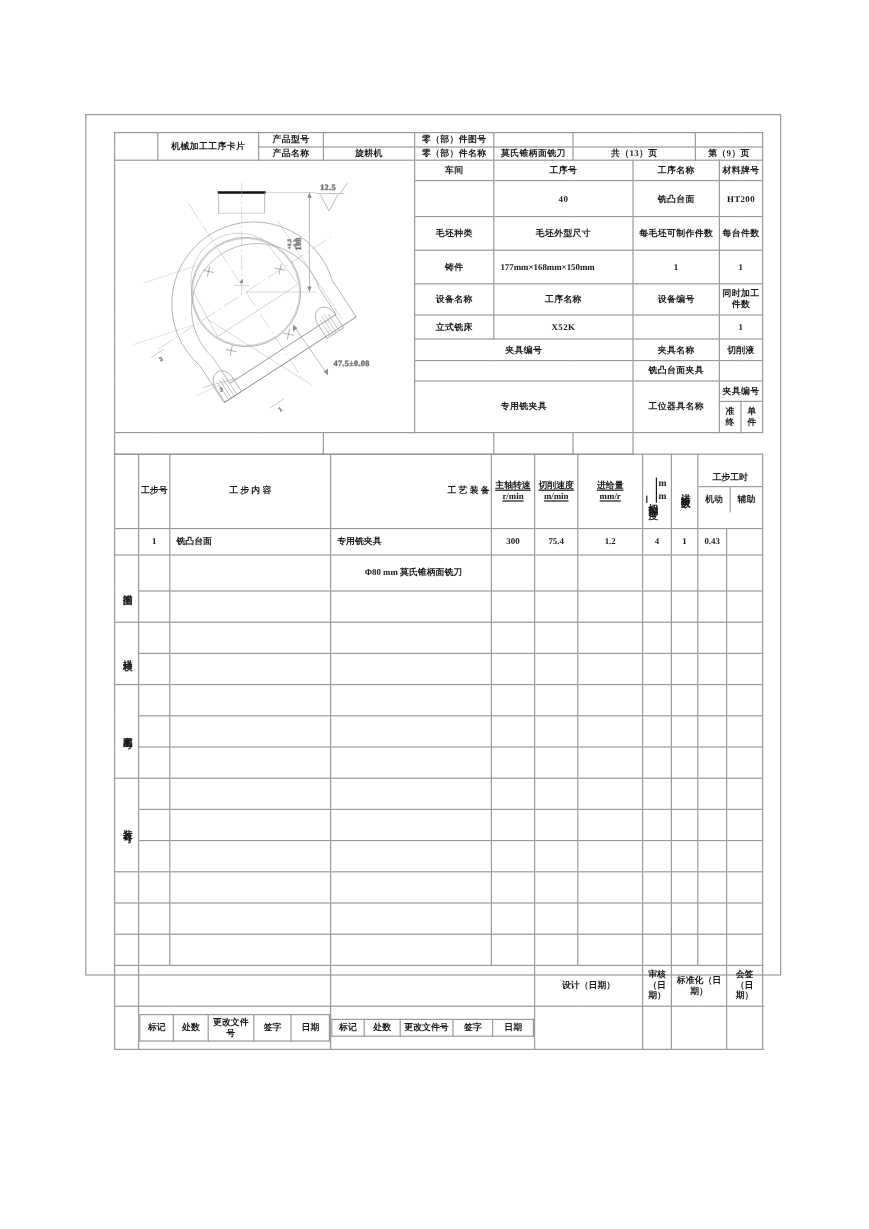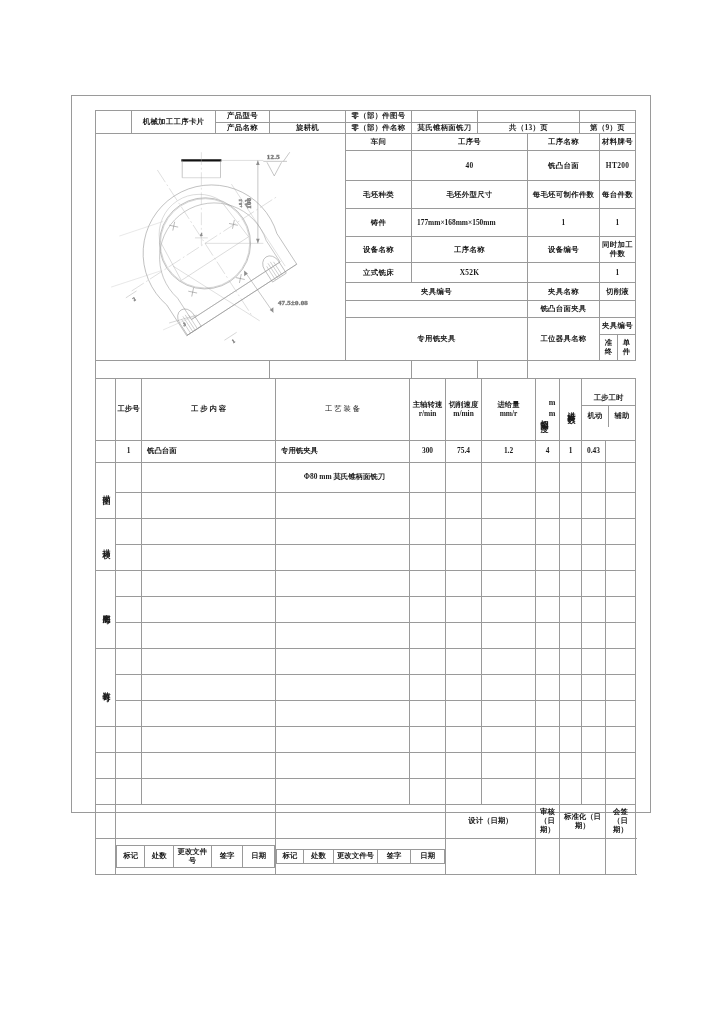--- a/index.html
+++ b/index.html
@@ -57,21 +57,21 @@
     writing-mode: vertical-rl;
     text-orientation: upright;
     letter-spacing: 1.5px;
     line-height: 1;
     font-weight: bold;
     font-size: 8px;
     display: inline-block;
   }
 
   
-  .hdr-u { }
+  .hdr-u { text-decoration: underline; }
 
   .stack { display: block; }
 
   
   #drawing-cell { position: relative; padding: 0 !important; }
   #drawing {
     position: absolute;
     left: 0; top: 0;
     width: 100%;
     height: 100%;
@@ -340,21 +340,21 @@
       <col style="width:24px">
       <col style="width:22px">
       <col style="width:24px">
       <col style="width:30px">
     </colgroup>
     <tbody>
       <tr style="height:62px">
     <td class="blank" style="border: 1px solid rgb(154, 154, 154); text-align: center; vertical-align: middle; font-weight: normal; overflow: hidden; word-break: break-word;"></td>
     <td class="" style="border: 1px solid rgb(154, 154, 154); text-align: center; vertical-align: middle; font-weight: bold; overflow: hidden; word-break: break-word;"><span>工步号</span></td>
     <td class="" style="border: 1px solid rgb(154, 154, 154); text-align: center; vertical-align: middle; font-weight: bold; overflow: hidden; word-break: break-word;"><span>工  步  内  容</span></td>
-    <td class="" style="border: 1px solid rgb(154, 154, 154); text-align: center; vertical-align: middle; font-weight: normal; overflow: hidden; word-break: break-word;"><span>工  艺  装  备</span></td>
+    <td class="" style="border: 1px solid rgb(154, 154, 154); text-align: right; vertical-align: middle; font-weight: bold; overflow: hidden; word-break: break-word;"><span>工  艺  装  备</span></td>
     <td class="" style="border: 1px solid rgb(154, 154, 154); text-align: center; vertical-align: middle; font-weight: bold; overflow: hidden; word-break: break-word;">
           <span class="stack hdr-u">主轴转速</span>
          <span class="stack hdr-u">r/min</span>
         </td>
     <td class="" style="border: 1px solid rgb(154, 154, 154); text-align: center; vertical-align: middle; font-weight: bold; overflow: hidden; word-break: break-word;">
           <span class="stack hdr-u">切削速度</span>
          <span class="stack hdr-u">m/min</span>
         </td>
     <td class="" style="border: 1px solid rgb(154, 154, 154); text-align: center; vertical-align: middle; font-weight: bold; overflow: hidden; word-break: break-word;">
           <span class="stack hdr-u">进给量</span>

